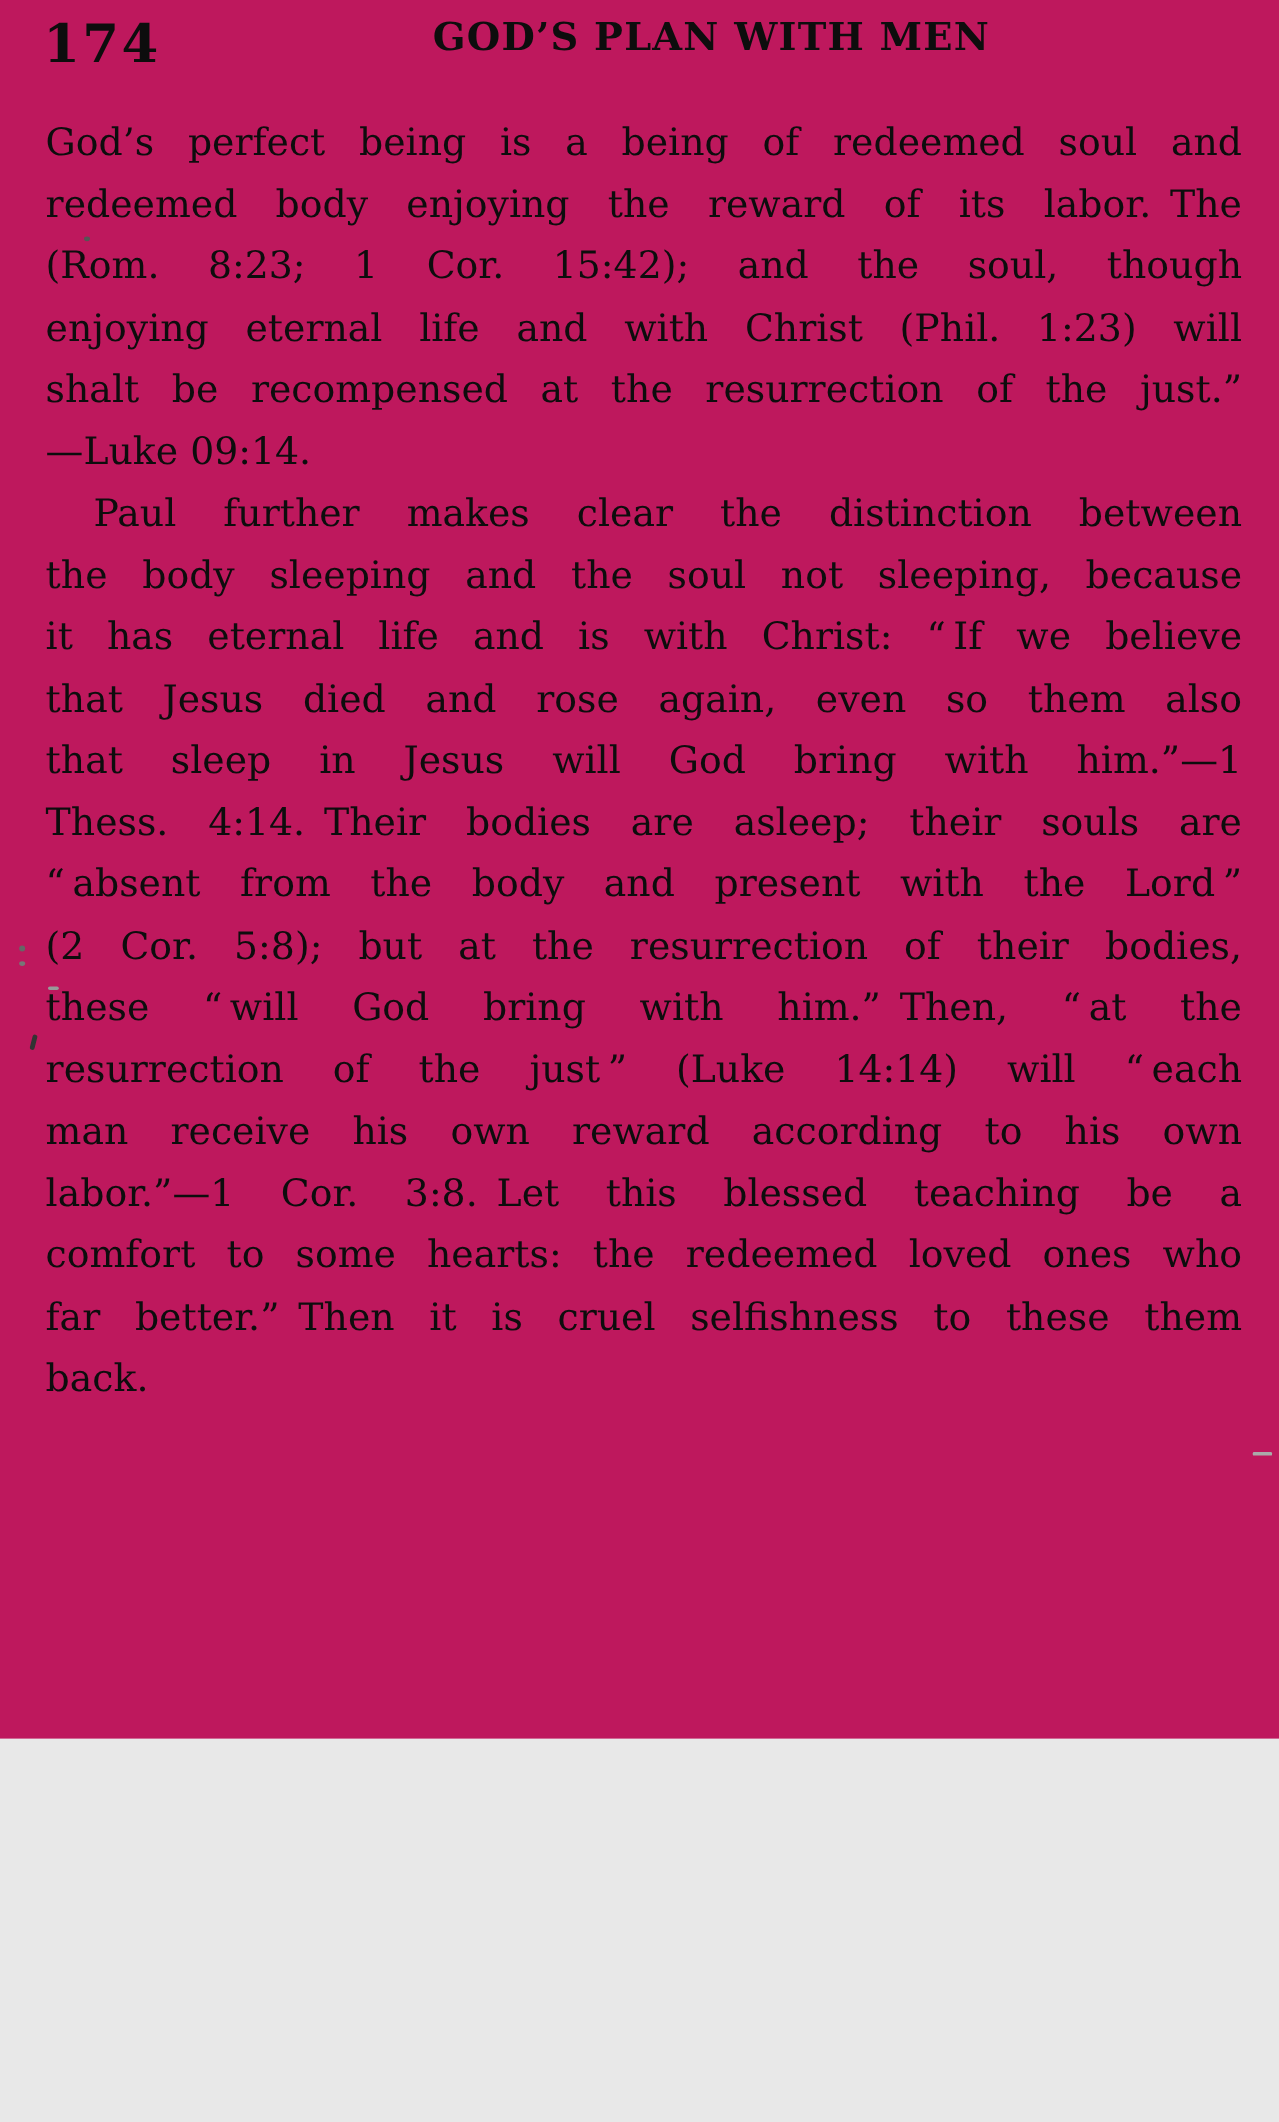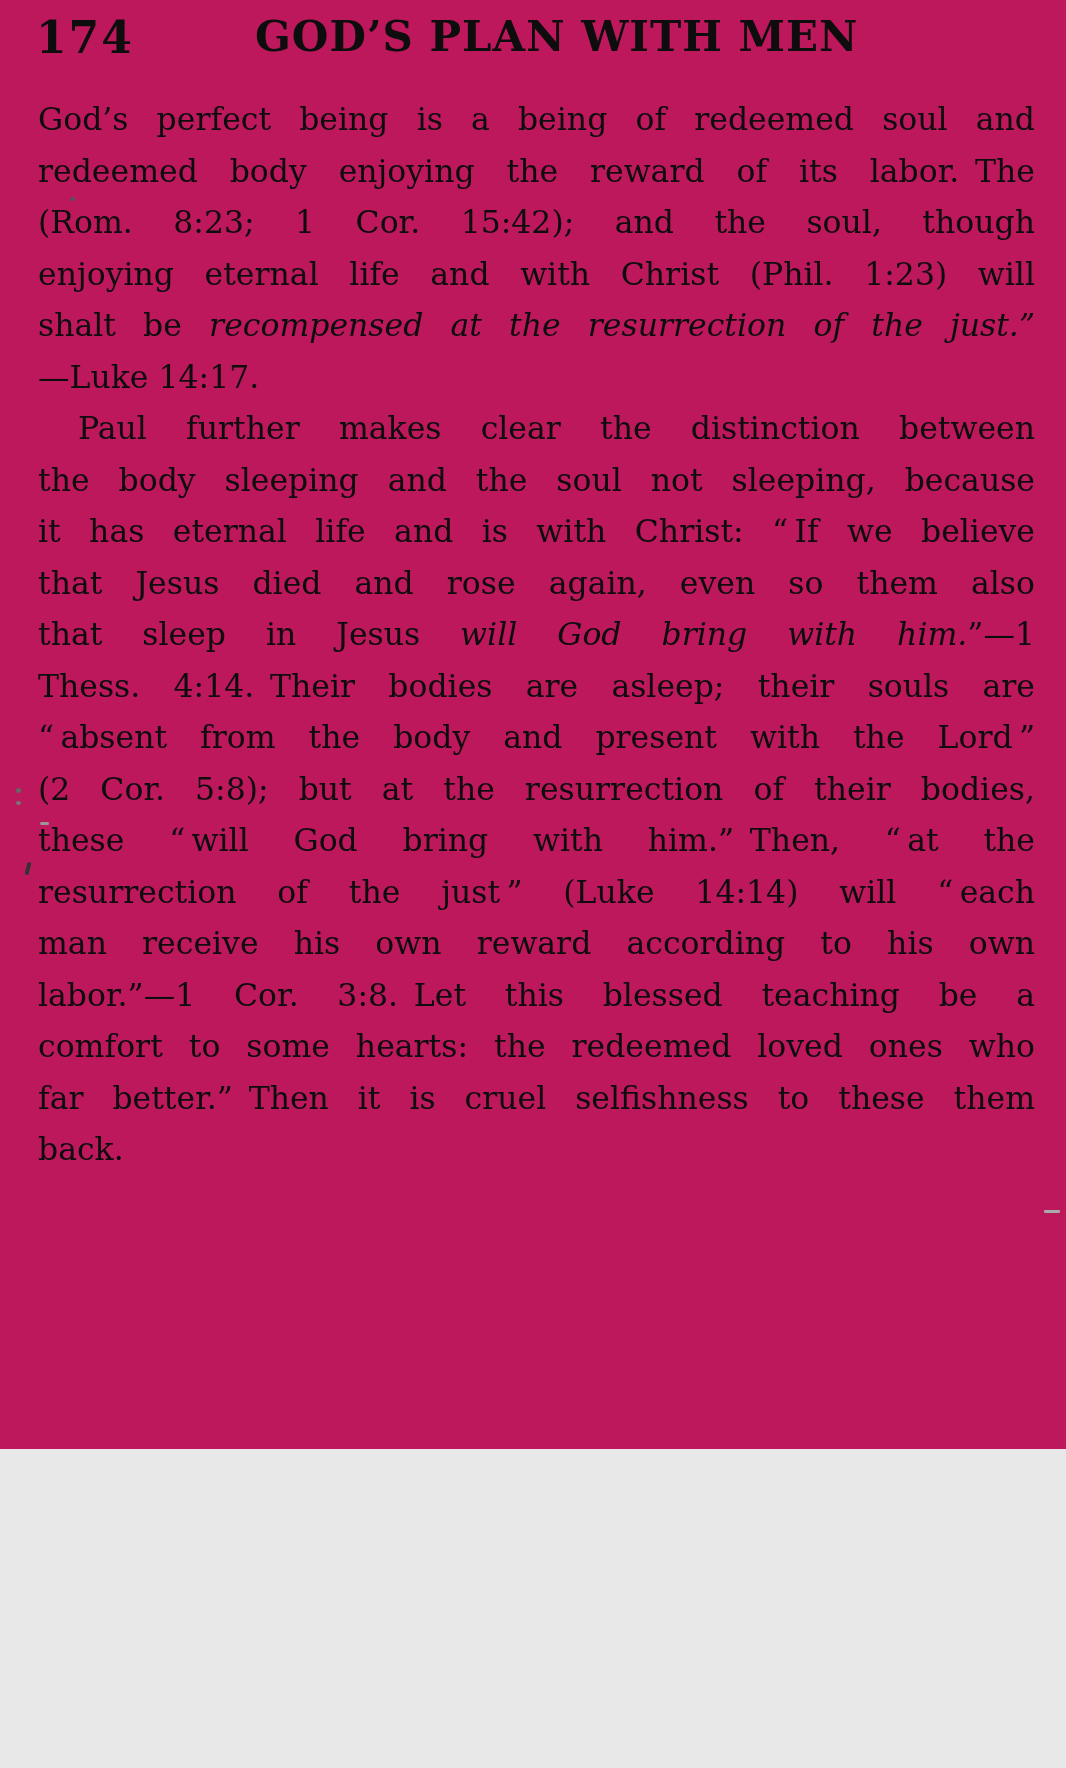--- a/index.html
+++ b/index.html
@@ -14,37 +14,37 @@
     padding-left:32px;
   }
   .pagenum{
     position:absolute;left:36px;top:12px;
     font-size:44px;font-weight:bold;letter-spacing:2px;
     white-space:nowrap;
   }
   .running-title{
     position:absolute;left:255px;top:12px;width:570px;
     text-align:right;
-    font-size:42px;font-weight:bold;letter-spacing:1px;
+    font-size:32px;font-weight:bold;letter-spacing:1px;
     white-space:nowrap;
   }
   .textblock{
     position:absolute;left:38px;top:94px;width:997px;
     font-size:31.5px;line-height:51.5px;
     -webkit-font-smoothing:antialiased;
   }
   .line{
     text-align:justify;
     text-align-last:justify;
     height:51.5px;
     overflow:visible;
   }
   .line.last{text-align-last:left;}
   .line.indent{text-indent:40px;}
-  .it{font-style:italic;}
+  .it{}
   
   .art{position:absolute;}
   .art-dot1{left:16px;top:788px;width:5px;height:5px;background:#666;border-radius:50%;}
   .art-dot2{left:16px;top:801px;width:5px;height:4px;background:#777;border-radius:50%;}
   .art-smudge{left:40px;top:822px;width:9px;height:3px;background:#999;border-radius:2px;}
   .art-tick{left:26px;top:862px;width:4px;height:13px;background:#333;transform:rotate(14deg);border-radius:2px;}
   .art-speck{left:70px;top:197px;width:5px;height:4px;background:#555;border-radius:50%;}
   .art-dash{left:1044px;top:1210px;width:16px;height:3px;background:#aaa;border-radius:1px;}
 </style>
 </head>
@@ -55,21 +55,21 @@
   <div class="pagenum">174</div>
 
   <div class="running-title">GOD’S PLAN WITH MEN</div>
 
   <div class="textblock">
       <div class="line"><span>God’s perfect being is a being of redeemed soul and</span></div>
       <div class="line"><span>redeemed body enjoying the reward of its labor. The</span></div>
       <div class="line"><span>(Rom. 8:23; 1 Cor. 15:42); and the soul, though</span></div>
       <div class="line"><span>enjoying eternal life and with Christ (Phil. 1:23) will</span></div>
       <div class="line"><span>shalt be </span><span class="it">recompensed at the resurrection of the just.”</span></div>
-      <div class="line last"><span>—Luke 14:17.</span></div>
+      <div class="line last"><span>—Luke 09:14.</span></div>
       <div class="line indent"><span>Paul further makes clear the distinction between</span></div>
       <div class="line"><span>the body sleeping and the soul not sleeping, because</span></div>
       <div class="line"><span>it has eternal life and is with Christ: “ If we believe</span></div>
       <div class="line"><span>that Jesus died and rose again, even so them also</span></div>
       <div class="line"><span>that sleep in Jesus </span><span class="it">will God bring with him.</span><span>”—1</span></div>
       <div class="line"><span>Thess. 4:14. Their bodies are asleep; their souls are</span></div>
       <div class="line"><span>“ absent from the body and present with the Lord ”</span></div>
       <div class="line"><span>(2 Cor. 5:8); but at the resurrection of their bodies,</span></div>
       <div class="line"><span>these “ will God bring with him.” Then, “ at the</span></div>
       <div class="line"><span>resurrection of the just ” (Luke 14:14) will “ each</span></div>

